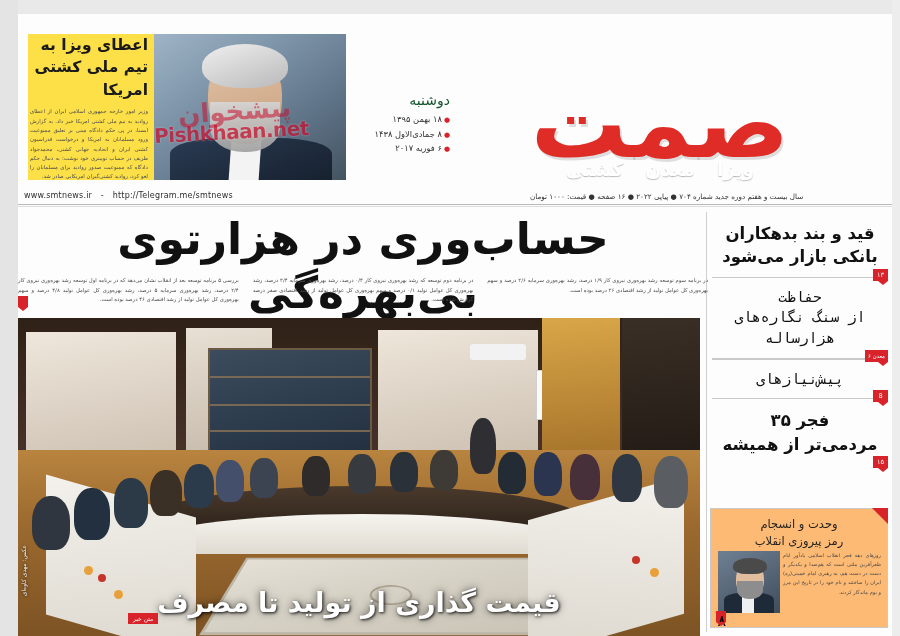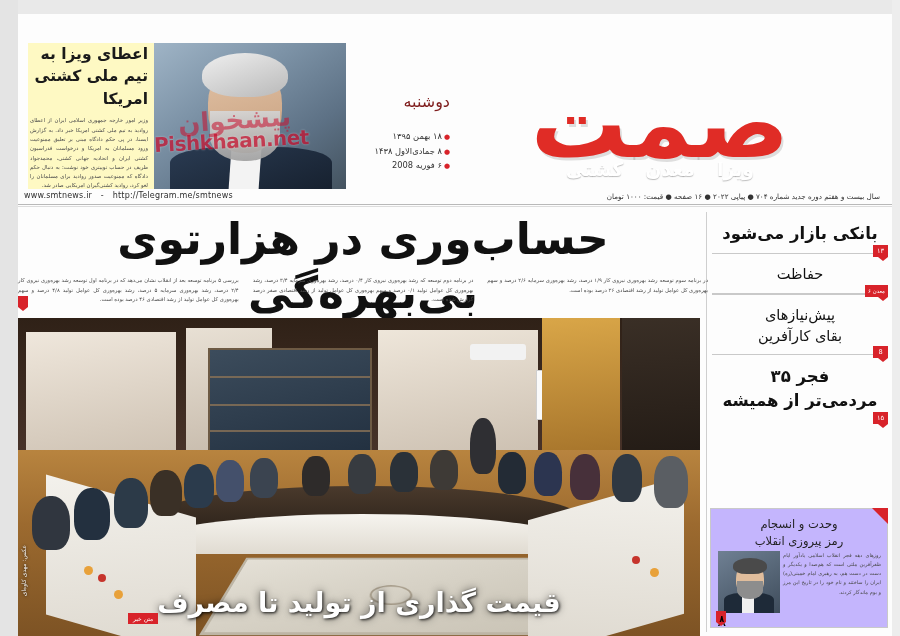--- a/index.html
+++ b/index.html
@@ -17,22 +17,22 @@
   .sheet{
     position:absolute;left:0;top:0;width:900px;height:636px;
     background:#fdfdfd;
   }
   .edge-left{position:absolute;left:0;top:0;width:18px;height:636px;background:#e4e4e4;}
   .edge-top{position:absolute;left:0;top:0;width:900px;height:14px;background:#e9e9e9;}
   .edge-right{position:absolute;right:0;top:0;width:8px;height:636px;background:#ededed;}
 
   
   .teaser{
-    position:absolute;left:28px;top:43px;width:318px;height:146px;
-    background:#fef9c3;
+    position:absolute;left:28px;top:34px;width:318px;height:146px;
+    background:#fde047;
   }
   .teaser-photo{
     position:absolute;right:0;top:0;width:192px;height:146px;
     background:linear-gradient(145deg,#9fb4c6 0%,#7d93a7 35%,#5d7185 70%,#44535f 100%);
     overflow:hidden;
   }
   .tp-face{
     position:absolute;left:54px;top:18px;width:74px;height:92px;border-radius:46%;
     background:linear-gradient(165deg,#e2c3a6,#c79f7e);
   }
@@ -90,28 +90,28 @@
   }
   .logo-sub{
     position:absolute;right:30px;bottom:4px;width:360px;
     display:flex;justify-content:center;gap:22px;
     color:#ffffff;font-size:19px;font-weight:bold;
     text-shadow:0 1px 1px rgba(0,0,0,.25);
   }
   .date-block{
     position:absolute;right:430px;top:52px;width:84px;text-align:right;
   }
-  .date-day{font-size:16px;color:#7f1d1d;margin-bottom:18px;letter-spacing:-.2px;}
+  .date-day{font-size:14px;color:#14532d;margin-bottom:4px;letter-spacing:-.2px;}
   .date-line{font-size:8.3px;color:#333;line-height:1.75;white-space:nowrap;}
   .date-line .bullet{color:#d8232a;font-size:7px;margin-left:2px;}
 
   
   .info-strip{
     position:absolute;right:20px;top:190px;width:350px;height:14px;
-    text-align:right;font-size:7.2px;color:#333;line-height:14px;white-space:nowrap;
+    text-align:left;font-size:7.2px;color:#333;line-height:14px;white-space:nowrap;
   }
   .rule-top{position:absolute;left:18px;top:204px;width:874px;height:1px;background:#b9b9b9;}
   .rule-top2{position:absolute;left:18px;top:206px;width:874px;height:1px;background:#dcdcdc;}
   .urls{
     position:absolute;left:24px;top:191px;font-size:8px;color:#2d2d2d;
     direction:ltr;letter-spacing:.2px;
   }
   .urls span{margin-right:6px;}
 
   
@@ -209,37 +209,37 @@
   
   .sidebar{
     position:absolute;right:10px;top:212px;width:180px;height:420px;
   }
   .sb-item{position:relative;padding:10px 4px 8px 4px;}
   .sb-sep{height:1px;background:#c9c9c9;margin:0 2px;}
   .sb-head{
     text-align:center;color:#111;line-height:1.42;letter-spacing:-.3px;
   }
   .sb-head.big{font-size:16.5px;font-weight:bold;}
-  .sb-head.mid{font-size:14.5px;font-weight:normal;}
+  .sb-head.mid{font-size:14.5px;font-weight:normal;font-family:Liberation Mono, monospace;}
   .sb-badge{
     position:absolute;right:2px;bottom:-4px;min-width:11px;height:12px;
     background:#d8232a;color:#fff;font-size:6.6px;line-height:12px;
     text-align:center;padding:0 2px;
   }
   .sb-badge::after{
     content:"";position:absolute;right:0;bottom:-4px;width:0;height:0;
     border-left:5px solid transparent;border-right:5px solid transparent;
     border-top:4px solid #d8232a;
   }
   .sb-badge.wide{font-size:5.4px;padding:0 3px;}
 
   
   .sb-box{
     position:absolute;right:2px;bottom:4px;width:176px;height:118px;
-    background:#c4b5fd;border:1px solid #c9c9c9;
+    background:#fdba74;border:1px solid #c9c9c9;
   }
   .sb-box-corner{
     position:absolute;right:-1px;top:-1px;width:0;height:0;
     border-left:16px solid transparent;border-top:16px solid #d8232a;
   }
   .sb-box-head{
     position:absolute;right:6px;top:7px;width:164px;text-align:center;
     font-size:11.5px;color:#1f1f1f;line-height:1.5;
   }
   .sb-box-photo{
@@ -296,21 +296,21 @@
       <div class="logo-sub">
         <span>ویزا</span>
         <span>معدن</span>
         <span>کشتی</span>
       </div>
     </div>
     <div class="date-block">
       <div class="date-day">دوشنبه</div>
       <div class="date-line"><span class="bullet">●</span><span>۱۸ بهمن ۱۳۹۵</span></div>
       <div class="date-line"><span class="bullet">●</span><span>۸ جمادی‌الاول ۱۴۳۸</span></div>
-      <div class="date-line"><span class="bullet">●</span><span>۶ فوریه 2008</span></div>
+      <div class="date-line"><span class="bullet">●</span><span>۶ فوریه ۲۰۱۷</span></div>
     </div>
   </div>
 
   <div class="info-strip">سال بیست و هفتم دوره جدید شماره ۷۰۴ ● پیاپی ۲۰۲۲ ● ۱۶ صفحه ● قیمت: ۱۰۰۰ تومان</div>
   <div class="urls">
     <span>www.smtnews.ir</span>
     <span>-</span>
     <span>http://Telegram.me/smtnews</span>
   </div>
   <div class="rule-top"></div>
@@ -373,36 +373,37 @@
     <div class="mp-fruit" style="left:632px;top:250px"></div>
 
     <div class="photo-credit">عکس: مهدی کاوه‌ای</div>
     <div class="photo-caption">قیمت گذاری از تولید تا مصرف</div>
     <div class="caption-badge">متن خبر</div>
   </div>
 
   <div class="sidebar">
 
     <div class="sb-item">
+      <div class="sb-head big">قید و بند بدهکاران</div>
       <div class="sb-head big">بانکی بازار می‌شود</div>
       <div class="sb-badge">۱۳</div>
     </div>
     <div class="sb-sep"></div>
 
     <div class="sb-item">
       <div class="sb-head mid">حفاظت</div>
+      <div class="sb-head mid">از سنگ نگاره‌های هزارساله</div>
       <div class="sb-badge wide">معدن ۶</div>
     </div>
     <div class="sb-sep"></div>
 
     <div class="sb-sep"></div>
 
     <div class="sb-item">
       <div class="sb-head mid">پیش‌نیازهای</div>
-      <div class="sb-head mid">بقای کارآفرین</div>
       <div class="sb-badge">8</div>
     </div>
     <div class="sb-sep"></div>
 
     <div class="sb-item">
       <div class="sb-head big">فجر ۳۵</div>
       <div class="sb-head big">مردمی‌تر از همیشه</div>
       <div class="sb-badge">۱۵</div>
     </div>
 

